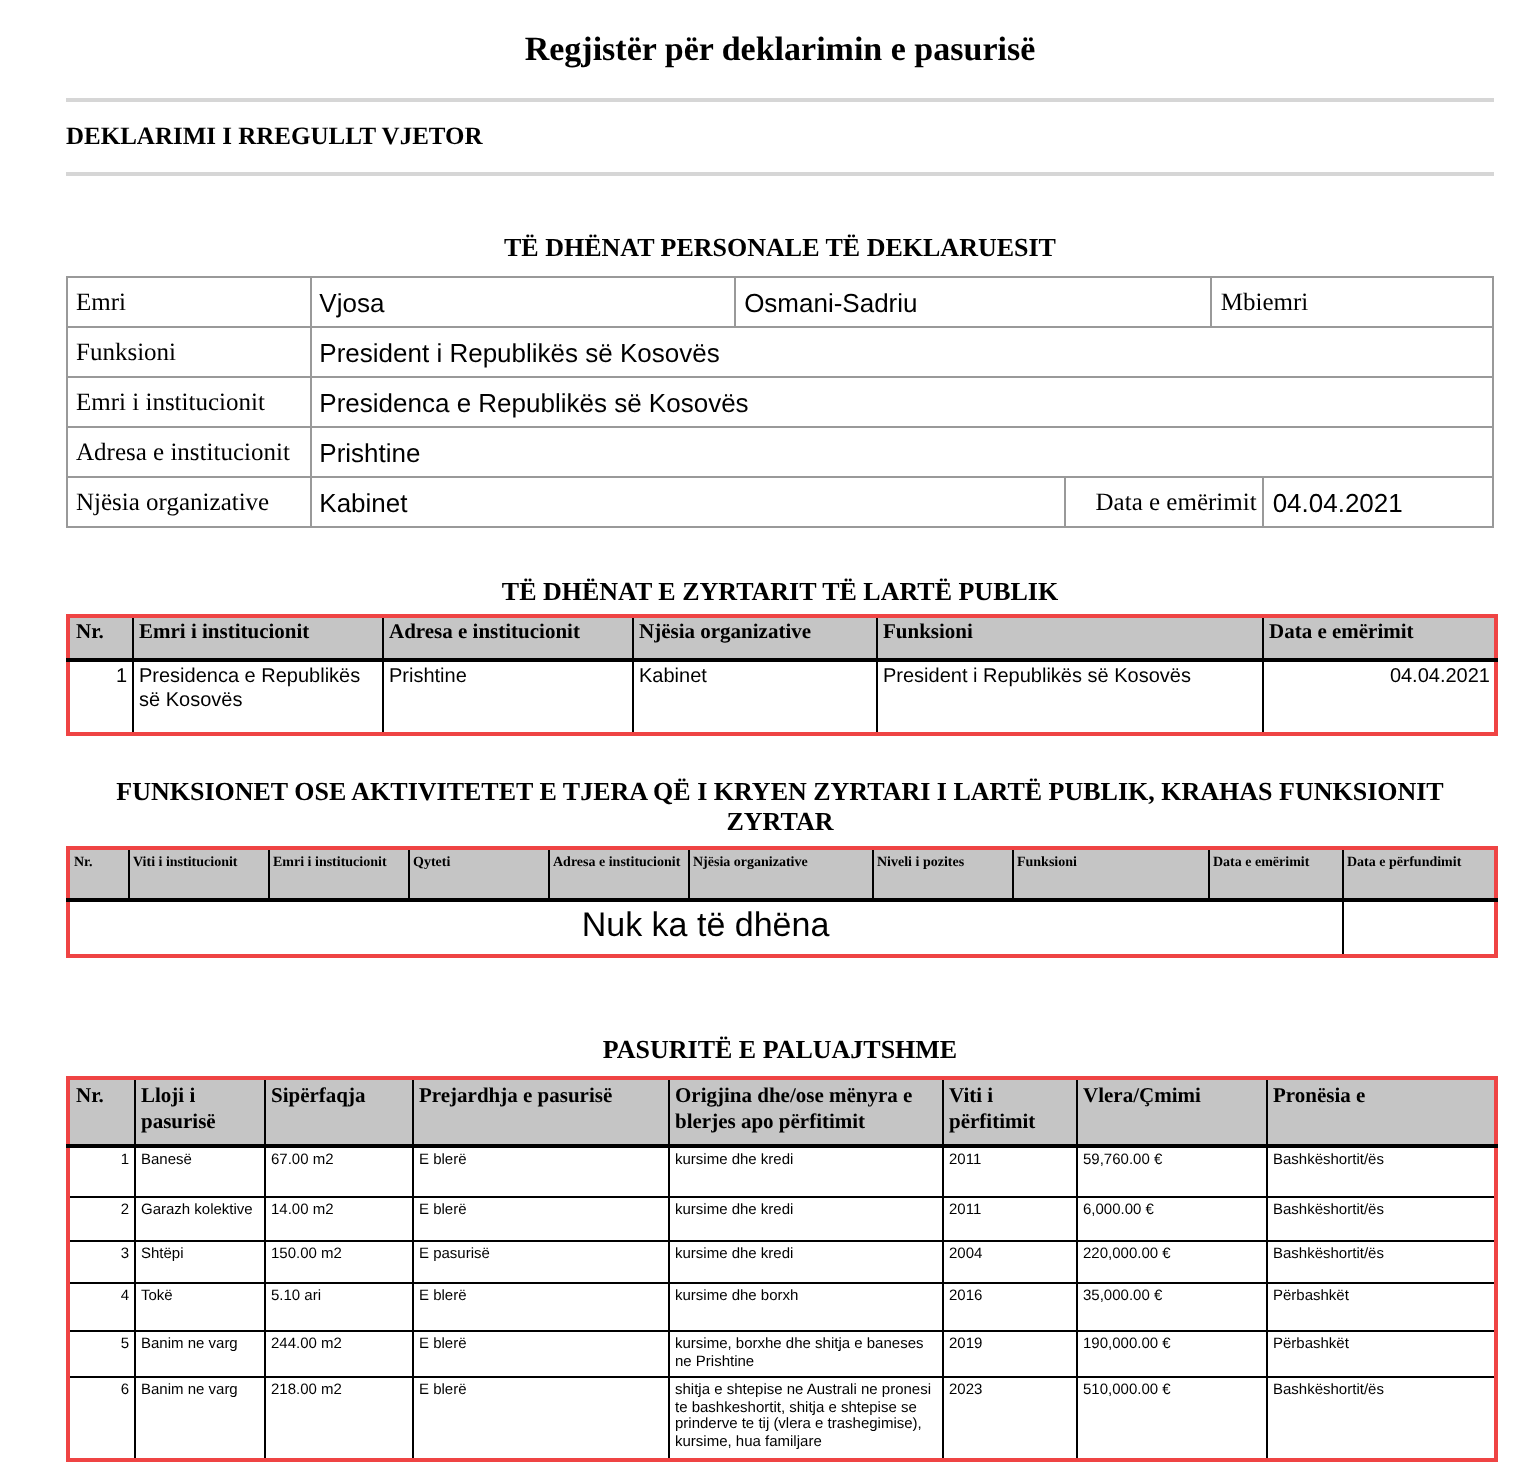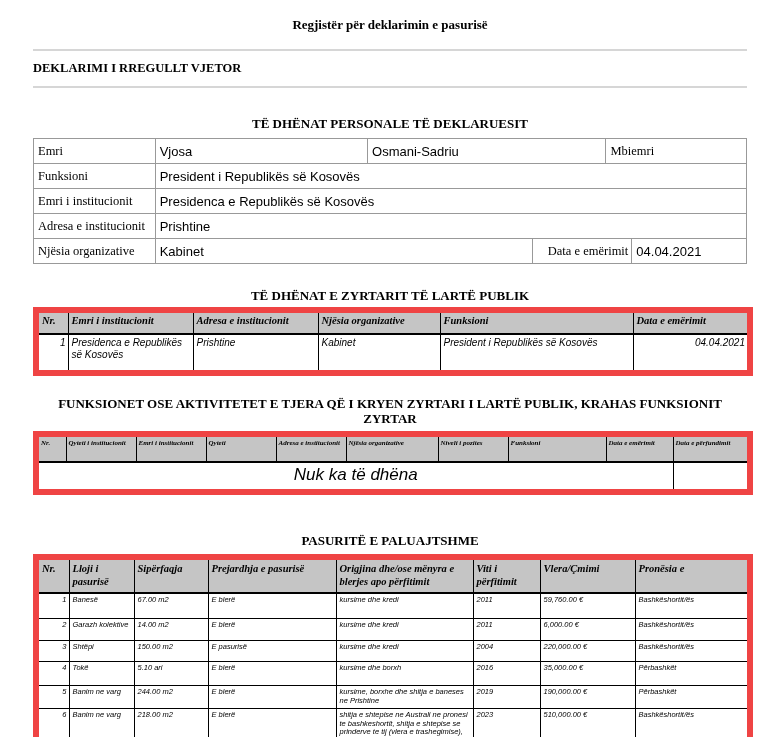--- a/index.html
+++ b/index.html
@@ -2,21 +2,21 @@
 <html><head>
 <meta charset="utf-8">
 <style>
   html,body { margin:0; padding:0; background:#fff; }
   body { width:770px; height:737px; overflow:hidden;
          font-family:"Liberation Sans", sans-serif; color:#000; }
   .page { position:relative; width:770px; height:737px; background:#fff; }
   .content { margin-left:33px; width:714px; }
 
   .doc-title { padding-top:13px; text-align:center;
-    font-family:"Liberation Serif", serif; font-weight:bold; font-size:13px; line-height:23px; }
+    font-family:"Liberation Serif", serif; font-weight:bold; font-size:17px; line-height:23px; }
   .rule { height:2px; background:#d6d6d6; border:none; margin:13px 0 0 0; }
   .doc-subtitle { margin-top:10px; text-align:left;
     font-family:"Liberation Serif", serif; font-weight:bold; font-size:12.5px; line-height:15px; }
   .rule2 { margin-top:10px; }
   .section-heading { text-align:center; font-family:"Liberation Serif", serif;
     font-weight:bold; font-size:13px; line-height:15px; }
   .sh1 { margin-top:28px; }
   .sh2 { margin-top:24px; }
   .sh3 { margin-top:20px; }
   .sh4 { margin-top:38px; }
@@ -27,21 +27,21 @@
   .t1-row + .t1-row { border-top:1px solid #999; }
   .t1-cell { box-sizing:border-box; height:24px; display:flex; align-items:center;
     padding-left:4px; border-right:1px solid #999; overflow:hidden; }
   .t1-cell:last-child { border-right:none; }
   .lbl { font-family:"Liberation Serif", serif; font-size:12.5px; }
   .val { font-family:"Liberation Sans", sans-serif; font-size:13px; }
   .t1 .right-lbl { justify-content:flex-end; padding-right:3px; }
 
   
   table { border-collapse:collapse; table-layout:fixed; width:714px; }
-  .dtbl { border:6px solid #ef4444;font-style:italic; }
+  .dtbl { border:2px solid #ef4444; }
   .dtbl th { background:#c5c5c5; font-family:"Liberation Serif", serif; font-weight:bold;
     text-align:left; vertical-align:top; padding:2px 3px; border:1px solid #000;
     border-bottom:2px solid #000; }
   .dtbl td { vertical-align:top; padding:2px 3px; border:1px solid #000;
     font-family:"Liberation Sans", sans-serif; overflow:hidden; }
 
   .tbl2 { margin-top:4px; }
   .tbl2 th { font-size:10.5px; line-height:12px; height:16px; }
   .tbl2 td { font-size:10px; line-height:12px; height:31px; }
   .tbl2 td.c-nr, .tbl2 td.c-date { text-align:right; padding-right:2px; }
@@ -147,21 +147,21 @@
         <col style="width:70px">
           <col style="width:92px">
           <col style="width:70px">
           <col style="width:98px">
         <col style="width:67px">
           <col style="width:77px">
       </colgroup>
       <thead>
         <tr>
           <th>Nr.</th>
-          <th>Qyteti i institucionit</th>
+          <th>Viti i institucionit</th>
           <th>Emri i institucionit</th>
           <th>Qyteti</th>
           <th>Adresa e institucionit</th>
           <th>Njësia organizative</th>
           <th>Niveli i pozites</th>
           <th>Funksioni</th>
           <th>Data e emërimit</th>
           <th>Data e përfundimit</th>
         </tr>
       </thead>

